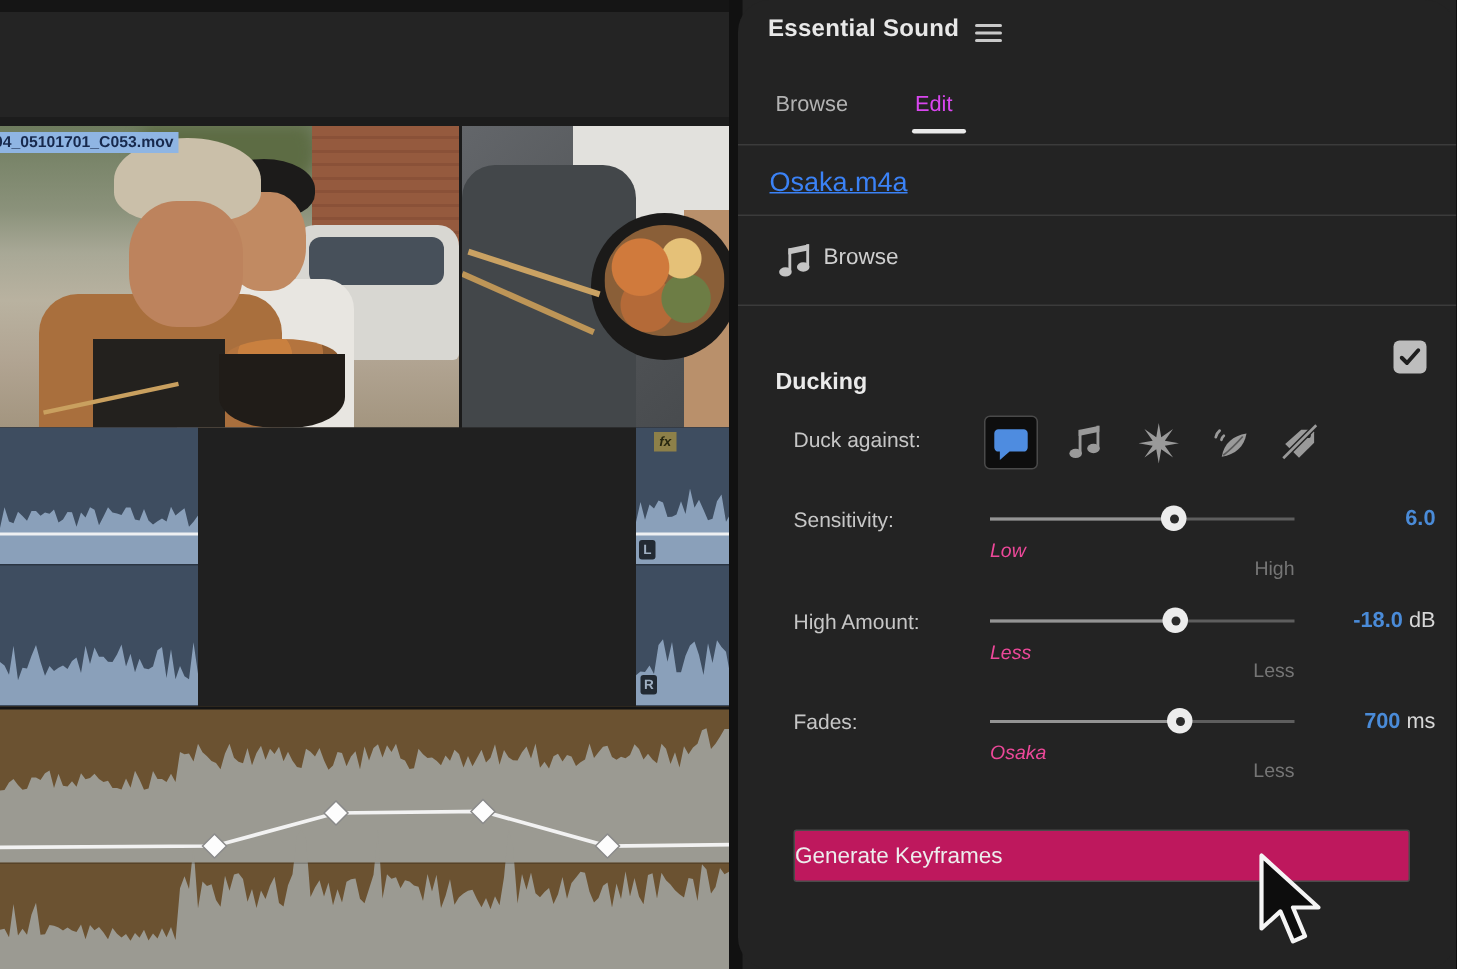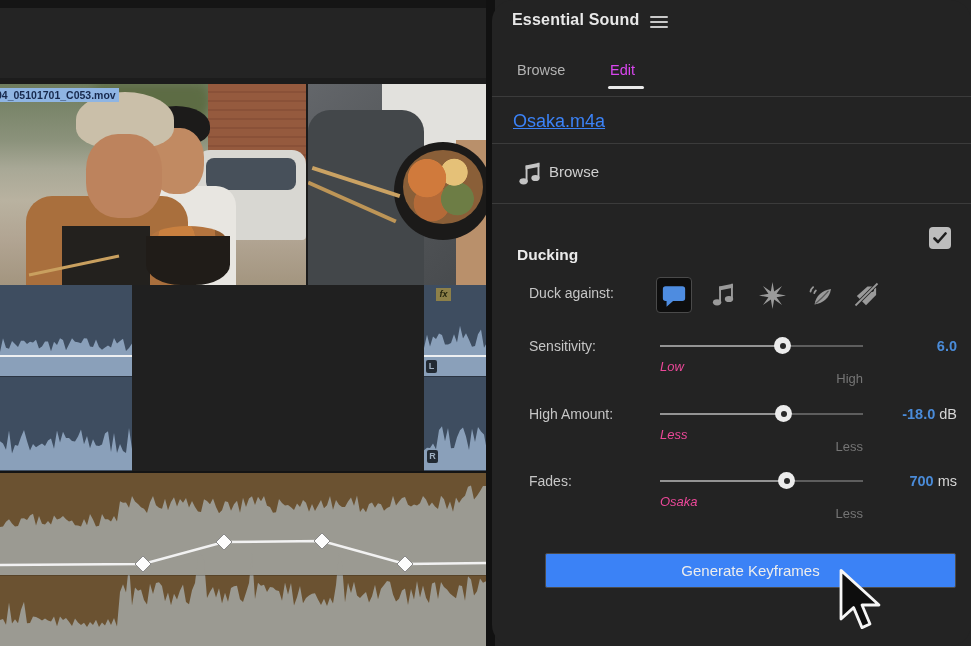--- a/index.html
+++ b/index.html
@@ -99,22 +99,22 @@
   .s-fill{position:absolute;left:168px;top:13px;height:2px;background:#949494;}
   .s-thumb{position:absolute;top:5px;width:17px;height:17px;border-radius:50%;background:#ececec;
            display:flex;align-items:center;justify-content:center;}
   .s-thumb i{width:6px;height:6px;border-radius:50%;background:#2a2a2a;}
   .s-min{position:absolute;left:168px;top:27px;font-size:13px;color:#ec4899;font-style:italic;}
   .s-max{position:absolute;right:108px;top:27px;font-size:13px;color:#757575;margin-top:12px;}
   .s-value{position:absolute;right:14px;top:6px;font-size:14.5px;font-weight:700;color:#4a8bd8;white-space:nowrap;}
   .s-unit{color:#d6d6d6;font-weight:400;margin-left:4px;}
   .s-unit:empty{margin-left:0;}
 
-  #generate-btn{left:37px;top:553px;width:411px;height:35px;background:#3b82f6;border:1px solid #4b4b4b;
-                border-radius:2px;color:#ededed;font-size:15px;text-align:center;line-height:33px;margin-left:16px;}
+  #generate-btn{left:37px;top:553px;width:411px;height:35px;background:#be185d;border:1px solid #4b4b4b;
+                border-radius:2px;color:#ededed;font-size:15px;line-height:33px;}
   #cursor{left:838px;top:568px;z-index:50;}
 </style>
 </head>
 <body>
 
 <div id="stage">
 
   <div id="left-area" class="abs">
     <div id="top-strip" class="abs"></div>
     <div id="monitor-gap" class="abs"></div>

